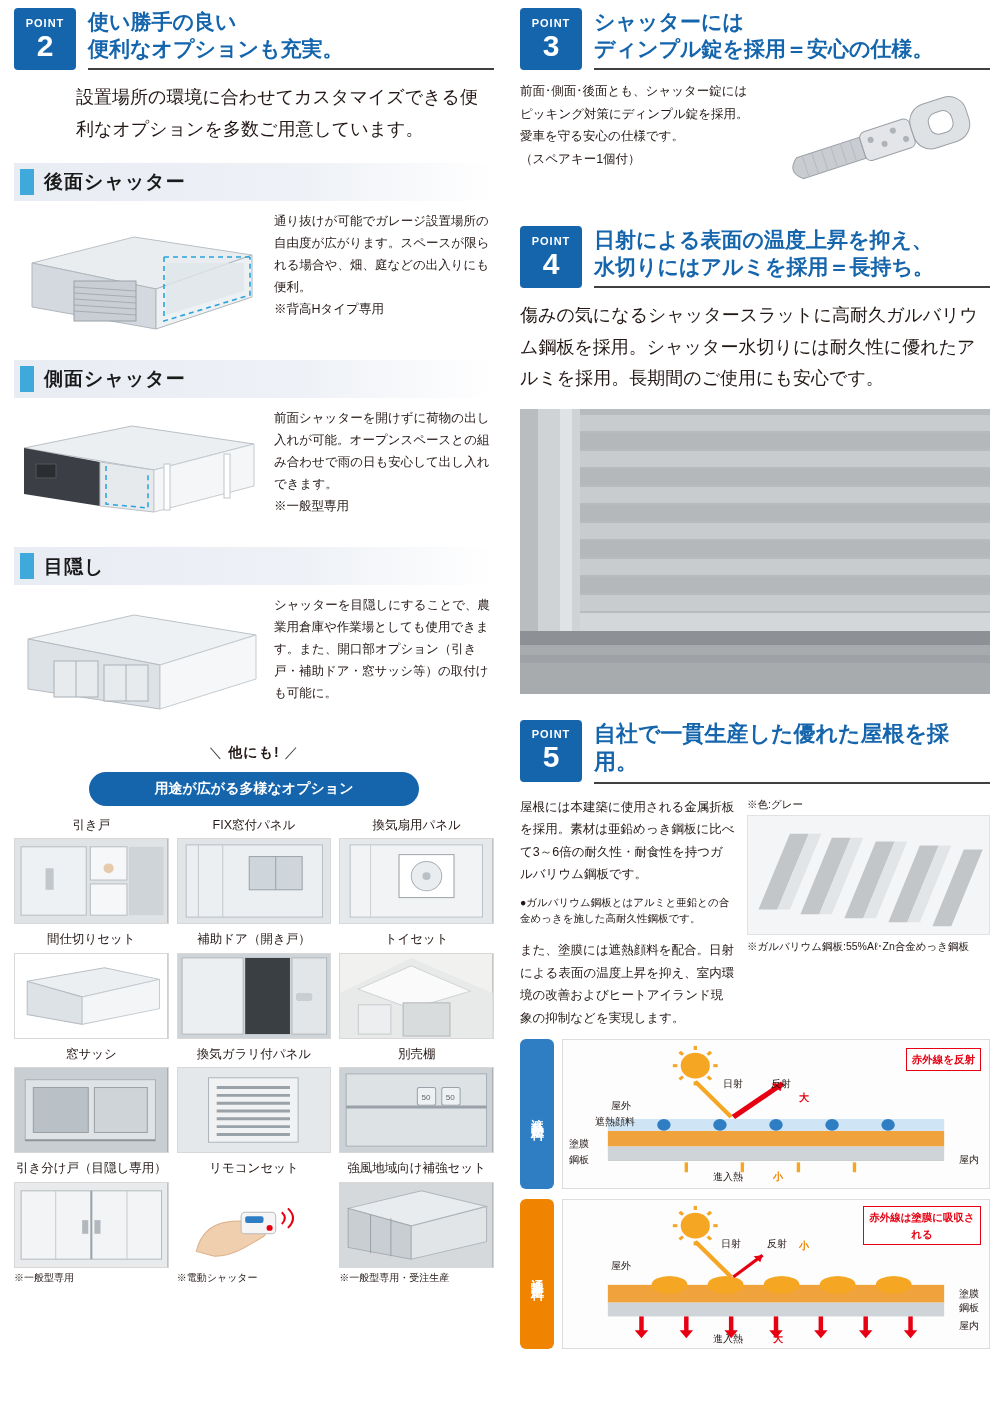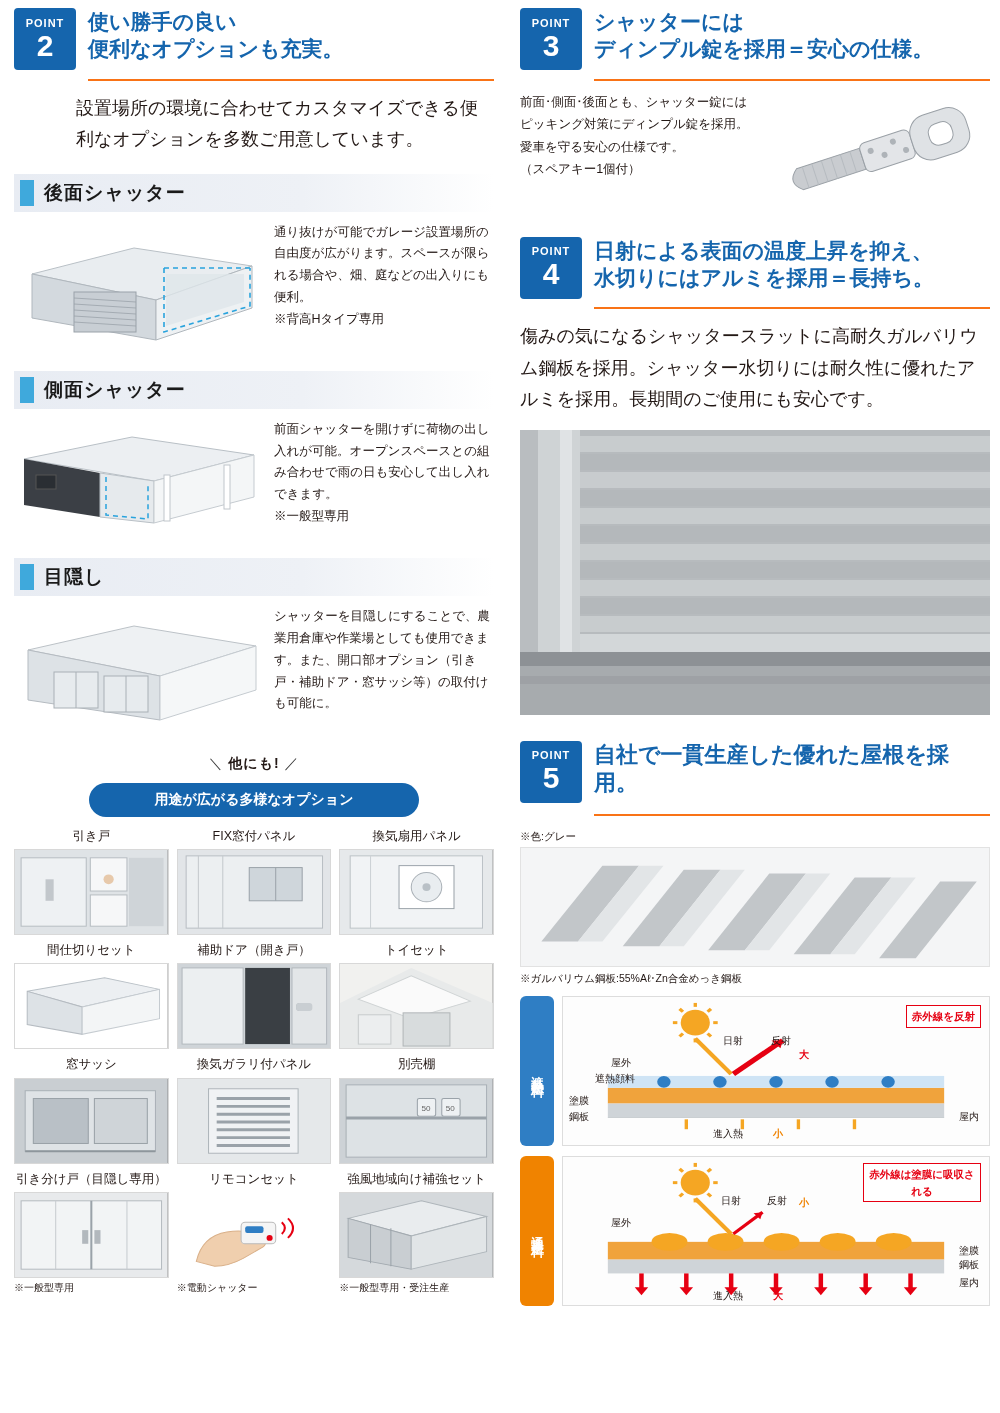--- a/index.html
+++ b/index.html
@@ -18,21 +18,21 @@
   .point-head { display:flex; align-items:flex-start; gap:12px; }
   .point-badge {
     width:62px; height:62px; background:#1565ad; color:#fff; border-radius:4px;
     display:flex; flex-direction:column; align-items:center; justify-content:center;
     flex:0 0 auto; line-height:1;
   }
   .point-badge .plabel { font-size:11px; letter-spacing:1px; font-weight:bold; margin-bottom:2px;}
   .point-badge .pnum { font-size:30px; font-weight:bold; }
   .point-title {
     flex:1 1 auto; color:#1565ad; font-weight:bold; font-size:21px; line-height:1.3;
-    padding-bottom:16px; border-bottom:2px solid #f97316;
+    padding-bottom:5px; border-bottom:2px solid #404040;
     min-height:58px;
   }
   .point-title span { display:block; }
 
   .para { margin:12px 0 0 0; font-size:18px; line-height:1.75; }
   .para.indent { padding-left:62px; }
 
   
   .subsec { margin-top:18px; display:flex; align-items:center; gap:10px;
             background:linear-gradient(to right,#e8ecf3 0%, #eef1f6 60%, #ffffff 100%);
@@ -455,20 +455,25 @@
       <div class="point-badge">
         <div class="plabel">POINT</div>
         <div class="pnum">5</div>
       </div>
       <div class="point-title" style="font-size:22px; display:flex; ">
         <span>自社で一貫生産した優れた屋根を採用。</span>
       </div>
     </div>
 
     <div class="roofwrap">
+      <div class="rooftext">
+        <div>屋根には本建築に使用される金属折板を採用。素材は亜鉛めっき鋼板に比べて3～6倍の耐久性・耐食性を持つガルバリウム鋼板です。</div>
+        <div class="smallnote">●ガルバリウム鋼板とはアルミと亜鉛との合金めっきを施した高耐久性鋼板です。</div>
+        <div style="margin-top:12px;">また、塗膜には遮熱顔料を配合。日射による表面の温度上昇を抑え、室内環境の改善およびヒートアイランド現象の抑制などを実現します。</div>
+      </div>
       <div class="roofright">
         <div class="roofnote" style="margin:0 0 3px 0;">※色:グレー</div>
         <div class="roofimg">
           <svg width="100%" height="100%" viewBox="0 0 230 120" preserveAspectRatio="none">
             <rect width="230" height="120" fill="#f4f5f6"></rect>
             <g>
               <polygon points="10,95 40,18 58,18 28,95" fill="#c2c6c9"></polygon>
               <polygon points="28,95 58,18 70,18 40,95" fill="#e2e5e7"></polygon>
               <polygon points="50,100 80,22 98,22 68,100" fill="#c2c6c9"></polygon>
               <polygon points="68,100 98,22 110,22 80,100" fill="#e2e5e7"></polygon>

